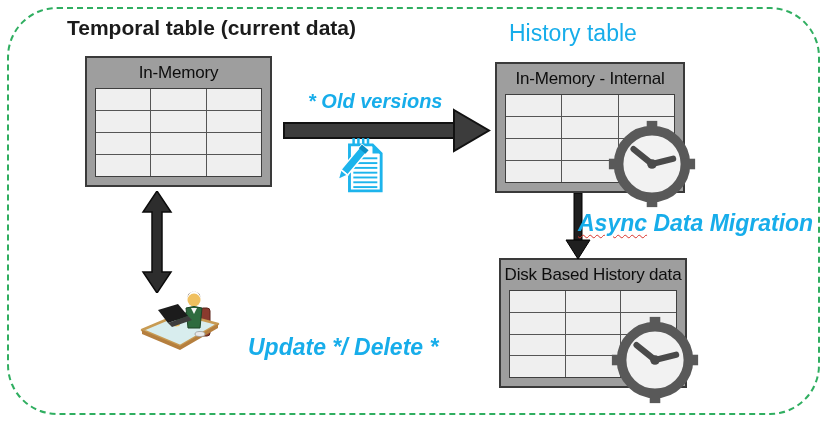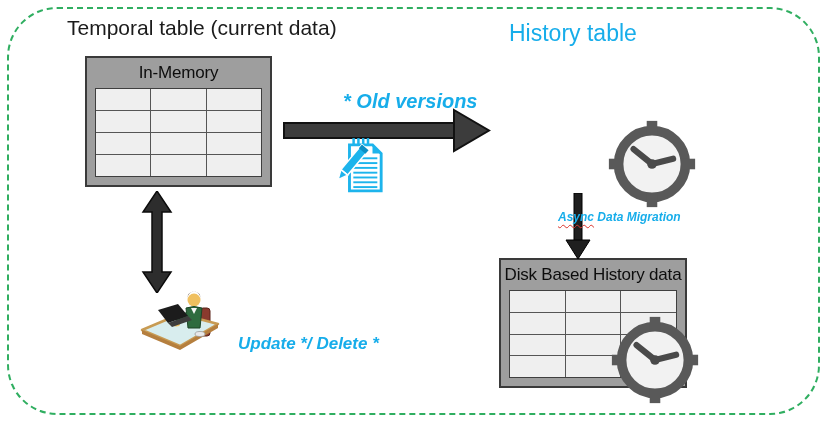--- a/index.html
+++ b/index.html
@@ -5,21 +5,21 @@
   html,body{margin:0;padding:0;background:#ffffff;}
   #canvas{
     position:relative;width:827px;height:422px;background:#ffffff;overflow:hidden;
     font-family:"Liberation Sans",sans-serif;
   }
   .outer-border{
     position:absolute;left:7px;top:7px;right:7px;bottom:7px;
     border:2px dashed #2fae60;border-radius:50px;pointer-events:none;
   }
   .heading{position:absolute;white-space:nowrap;}
-  .heading-dark{color:#1b1b1b;font-size:21px;}
+  .heading-dark{color:#1b1b1b;font-size:21px;font-weight:bold;}
   .heading-cyan{color:#17adea;font-size:23px;margin-top:6px;}
   .cyan-label{position:absolute;color:#17adea;font-weight:bold;font-style:italic;white-space:nowrap;}
   .squiggle{text-decoration-line:underline;text-decoration-style:wavy;text-decoration-color:#d9342b;text-decoration-thickness:1px;text-underline-offset:3px;}
   .mtable{
     position:absolute;background:#9e9e9e;border:2px solid #3a3a3a;
     display:flex;flex-direction:column;box-sizing:border-box;
   }
   .mtable-header{
     flex:0 0 30px;display:flex;align-items:center;justify-content:center;
     font-size:17px;color:#0d0d0d;white-space:nowrap;letter-spacing:-0.2px;
@@ -52,40 +52,57 @@
         <div class="cell"></div>
         <div class="cell"></div>
         <div class="cell"></div>
         <div class="cell"></div>
         <div class="cell"></div>
         <div class="cell"></div>
         <div class="cell"></div>
       </div>
   </div>
 
+  <div class="mtable" style="left:495px;top:62px;width:190px;height:131px;">
+    <div class="mtable-header">In-Memory - Internal</div>
+    <div class="mtable-grid" style="grid-template-columns: repeat(3, 1fr);">
+        <div class="cell"></div>
+        <div class="cell"></div>
+        <div class="cell"></div>
+        <div class="cell"></div>
+        <div class="cell"></div>
+        <div class="cell"></div>
+        <div class="cell"></div>
+        <div class="cell"></div>
+        <div class="cell"></div>
+        <div class="cell"></div>
+        <div class="cell"></div>
+        <div class="cell"></div>
+      </div>
+  </div>
 
   <div class="mtable" style="left:499px;top:258px;width:188px;height:130px;">
     <div class="mtable-header">Disk Based History data</div>
     <div class="mtable-grid" style="grid-template-columns: repeat(3, 1fr);">
         <div class="cell"></div>
         <div class="cell"></div>
         <div class="cell"></div>
         <div class="cell"></div>
         <div class="cell"></div>
         <div class="cell"></div>
         <div class="cell"></div>
         <div class="cell"></div>
         <div class="cell"></div>
         <div class="cell"></div>
         <div class="cell"></div>
         <div class="cell"></div>
       </div>
   </div>
 
-  <div class="cyan-label" style="left:308px;top:90px;font-size:20px;margin-left:35px;">* Old versions</div>
+  <div class="cyan-label" style="left:308px;top:90px;font-size:20px;">* Old versions</div>
   <svg class="icon-abs" style="left:283px;top:102px;" width="208" height="56" viewBox="0 0 208 56">
     <rect x="1" y="21" width="170" height="15" fill="#3c3c3c" stroke="#121212" stroke-width="2"></rect>
     <polygon points="171,8 206,28.5 171,49" fill="#3c3c3c" stroke="#121212" stroke-width="2"></polygon>
   </svg>
 
   <svg class="icon-abs" style="left:337px;top:136px;" width="48" height="58" viewBox="0 0 50 60">
     <polygon points="13,9 37,9 46,18 46,57 13,57" fill="#ffffff" stroke="#1db4ec" stroke-width="3"></polygon>
     <polygon points="37,9 37,18 46,18" fill="#1db4ec"></polygon>
     <g fill="#1db4ec">
       <rect x="16" y="2" width="2.6" height="8"></rect>
@@ -120,21 +137,21 @@
     <line x1="50" y1="50" x2="29" y2="33" stroke="#4a4a4a" stroke-width="7" stroke-linecap="round"></line>
     <line x1="50" y1="50" x2="74" y2="44" stroke="#4a4a4a" stroke-width="7" stroke-linecap="round"></line>
     <circle cx="50" cy="50" r="5.5" fill="#4a4a4a"></circle>
   </svg>
 
   <svg class="icon-abs" style="left:562px;top:193px;" width="32" height="66" viewBox="0 0 32 66">
     <rect x="12" y="0" width="8" height="49" fill="#1f1f1f" stroke="#000000" stroke-width="1"></rect>
     <polygon points="4,47 28,47 16,66" fill="#1f1f1f" stroke="#000000" stroke-width="1"></polygon>
   </svg>
 
-  <div class="cyan-label" style="left:558px;top:210px;font-size:12px;"><span class="squiggle">Async</span><span> Data Migration</span></div>
+  <div class="cyan-label" style="left:578px;top:210px;font-size:23px;"><span class="squiggle">Async</span><span> Data Migration</span></div>
 
   <svg class="icon-abs" style="left:611px;top:316px;" width="88" height="88" viewBox="0 0 100 100">
     <circle cx="50" cy="50" r="38" fill="#f2f2f2" stroke="#595959" stroke-width="11"></circle>
     <g fill="#595959">
       <rect x="44" y="1" width="12" height="16"></rect>
         <rect x="83" y="44" width="16" height="12"></rect>
       <rect x="44" y="83" width="12" height="16"></rect>
         <rect x="1" y="44" width="16" height="12"></rect>
     </g>
     <line x1="50" y1="50" x2="29" y2="33" stroke="#4a4a4a" stroke-width="7" stroke-linecap="round"></line>
@@ -154,15 +171,15 @@
     <path d="M51.5,8 A6.5 6.5 0 0 1 64.5,8 L64,5 A7 7 0 0 0 52,5 Z" fill="#2a1708"></path>
     <path d="M50,18 Q58,15 66,18 L64,38 L52,38 Z" fill="#2e6b3f" stroke="#1d4527" stroke-width="1"></path>
     <polygon points="55,18 58,24 61,18" fill="#f6f6f6"></polygon>
     <path d="M50,22 Q42,28 38,32 L42,36 Q48,30 52,28 Z" fill="#2e6b3f"></path>
     <ellipse cx="40" cy="34" rx="4" ry="2.5" fill="#f0c060"></ellipse>
     <polygon points="22,20 42,14 52,26 32,33" fill="#1c1c1c"></polygon>
     <polygon points="32,33 52,26 56,30 36,37" fill="#3d3d3d"></polygon>
     <ellipse cx="64" cy="44" rx="5" ry="2.5" fill="#e9e9e9" stroke="#9a9a9a" stroke-width="0.8"></ellipse>
   </svg>
 
-  <div class="cyan-label" style="left:238px;top:334px;font-size:17px;">Update */ Delete *</div>
+  <div class="cyan-label" style="left:248px;top:334px;font-size:23px;">Update */ Delete *</div>
 
 </div>
 
 </body></html>

